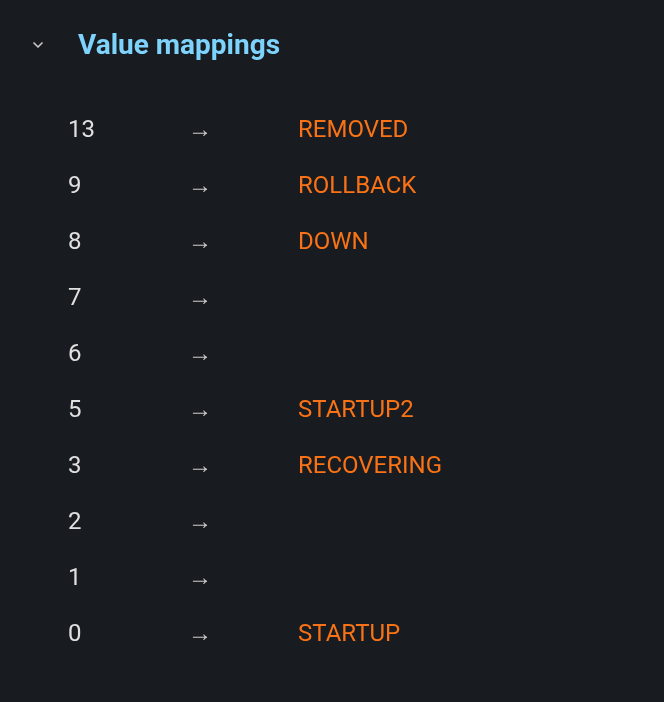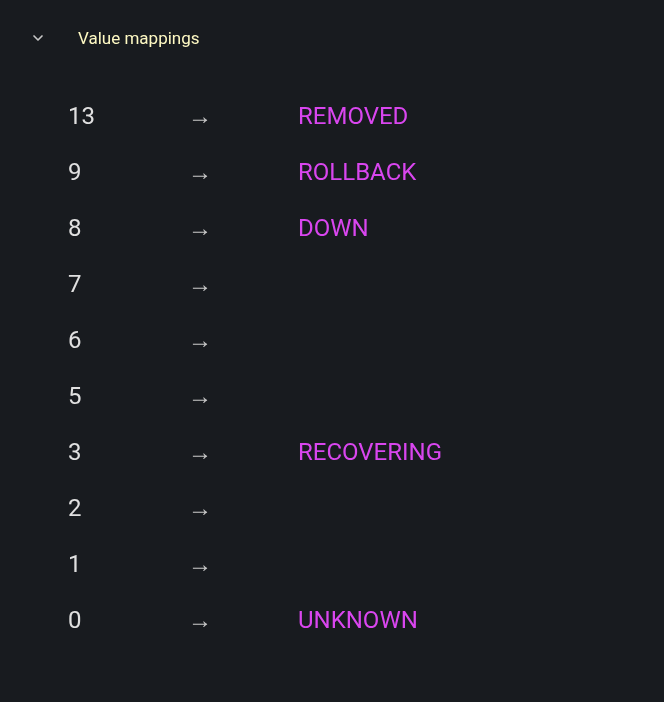--- a/index.html
+++ b/index.html
@@ -28,23 +28,23 @@
       width: 20px;
       height: 20px;
       margin-right: 30px;
       color: #c7c7c7;
     }
     .chevron svg {
       width: 16px;
       height: 16px;
     }
     .section-title {
-      color: #fef9c3;
-      font-size: 17px;
-      font-weight: 400;
+      color: #7dd3fc;
+      font-size: 28px;
+      font-weight: 700;
     }
     .mappings-list {
       padding: 20px 0 0 68px;
     }
     .mapping-row {
       display: flex;
       align-items: center;
       padding: 14px 0;
     }
     .mapping-key {
@@ -53,21 +53,21 @@
       font-weight: 400;
       width: 120px;
     }
     .mapping-arrow {
       color: #c7c7c7;
       font-size: 24px;
       font-weight: 400;
       width: 110px;
     }
     .mapping-value {
-      color: #d946ef;
+      color: #f97316;
       font-size: 24px;
       font-weight: 400;
     }
   </style>
 </head>
 <body>
 
 <div class="section-header">
   <span class="chevron">
     <svg viewBox="0 0 24 24" fill="none" stroke="currentColor" stroke-width="2.5" stroke-linecap="round" stroke-linejoin="round">
@@ -103,20 +103,21 @@
   </div>
 
   <div class="mapping-row">
     <span class="mapping-key">6</span>
     <span class="mapping-arrow">→</span>
   </div>
 
   <div class="mapping-row">
     <span class="mapping-key">5</span>
     <span class="mapping-arrow">→</span>
+    <span class="mapping-value">STARTUP2</span>
   </div>
 
   <div class="mapping-row">
     <span class="mapping-key">3</span>
     <span class="mapping-arrow">→</span>
     <span class="mapping-value">RECOVERING</span>
   </div>
 
   <div class="mapping-row">
     <span class="mapping-key">2</span>
@@ -124,16 +125,16 @@
   </div>
 
   <div class="mapping-row">
     <span class="mapping-key">1</span>
     <span class="mapping-arrow">→</span>
   </div>
 
   <div class="mapping-row">
     <span class="mapping-key">0</span>
     <span class="mapping-arrow">→</span>
-    <span class="mapping-value">UNKNOWN</span>
+    <span class="mapping-value">STARTUP</span>
   </div>
 
 </div>
 
 </body></html>

